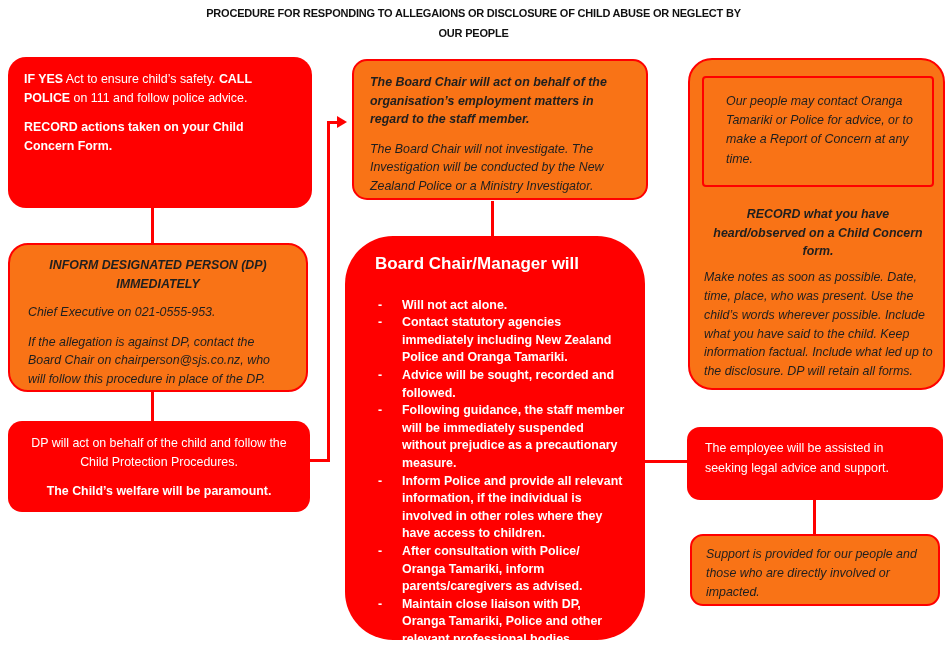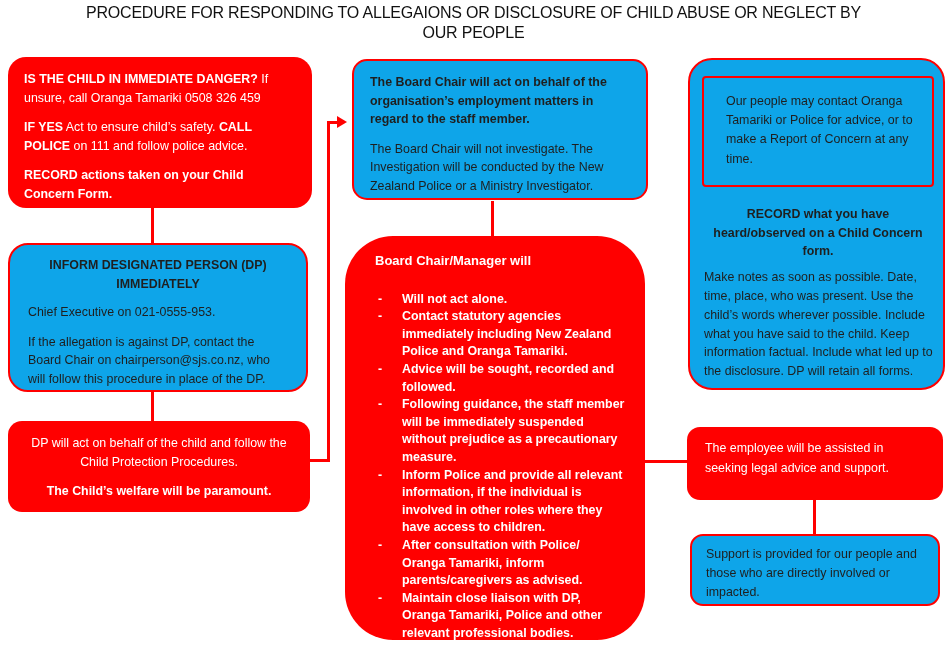--- a/index.html
+++ b/index.html
@@ -9,55 +9,56 @@
     width: 947px;
     height: 646px;
     background: #ffffff;
     font-family: "Liberation Sans", sans-serif;
     overflow: hidden;
   }
   .title {
     position: absolute;
     top: 3px; left: 0; width: 947px;
     text-align: center;
-    font-weight: 400;
-    font-size: 16px;
+    font-weight: 700;
+    font-size: 11px;
     line-height: 20px;
     color: #111111;
     letter-spacing: -0.2px;
   }
   .box {
     position: absolute;
     font-size: 12.4px;
     line-height: 1.5;
   }
   .red-box {
     background: #ff0000;
     color: #ffffff;
     border-radius: 18px;
   }
   .white-box {
-    background: #0ea5e9;
+    background: #f97316;
     color: #1f1f1f;
     border: 2.5px solid #ff0000;
     border-radius: 18px;
+    font-style: italic;
   }
   .box p + p { margin-top: 11px; }
   .b { font-weight: 700; }
 
   
   .box-danger { left: 8px; top: 57px; width: 304px; height: 151px; padding: 13px 16px; }
   .box-inform { left: 8px; top: 243px; width: 300px; height: 149px; padding: 11px 18px; border-radius: 20px; }
   .box-inform .heading { text-align: center; font-weight: 700; margin-bottom: 10px; }
   .box-dp-act { left: 8px; top: 421px; width: 302px; height: 91px; padding: 13px 18px; border-radius: 14px; text-align: center; }
 
   
   .box-bc-employment { left: 352px; top: 59px; width: 296px; height: 141px; padding: 12px 16px; border-radius: 15px; }
   .box-bc-actions { left: 345px; top: 236px; width: 300px; height: 404px; padding: 15px 20px 12px 14px; border-radius: 48px; font-weight: 700; }
-  .box-bc-actions .heading { font-size: 13px; margin-bottom: 20px; padding-left: 16px; }
+  .box-bc-actions .heading { font-size: 17px; margin-bottom: 20px; padding-left: 16px; }
   .bullets { list-style: none; margin-left: 19px; }
   .bullets li { display: flex; line-height: 1.42; }
   .bullets .dash { flex: 0 0 24px; }
   .bullets .btext { flex: 1; }
 
   
   .box-record { left: 688px; top: 58px; width: 257px; height: 332px; border-radius: 24px; }
   .box-record-inner {
     position: absolute; left: 12px; top: 16px; width: 232px; height: 111px;
     border: 2.5px solid #ff0000; border-radius: 4px;
@@ -95,21 +96,20 @@
 <body>
 
 <div class="canvas">
 
   <div class="title">
     <div>PROCEDURE FOR RESPONDING TO ALLEGAIONS OR DISCLOSURE OF CHILD ABUSE OR NEGLECT BY</div>
     <div>OUR PEOPLE</div>
   </div>
 
   <div class="box red-box box-danger">
-    <p><span class="b">IS THE CHILD IN IMMEDIATE DANGER?</span><span> If unsure, call Oranga Tamariki 0508 326 459</span></p>
     <p><span class="b">IF YES</span><span> Act to ensure child’s safety. </span><span class="b">CALL POLICE</span><span> on 111 and follow police advice.</span></p>
     <p class="b">RECORD actions taken on your Child Concern Form.</p>
   </div>
 
   <div class="box white-box box-inform">
     <div class="heading">INFORM DESIGNATED PERSON (DP) IMMEDIATELY</div>
     <p>Chief Executive on 021-0555-953.</p>
     <p>If the allegation is against DP, contact the Board Chair on chairperson@sjs.co.nz, who will follow this procedure in place of the DP.</p>
   </div>
 

